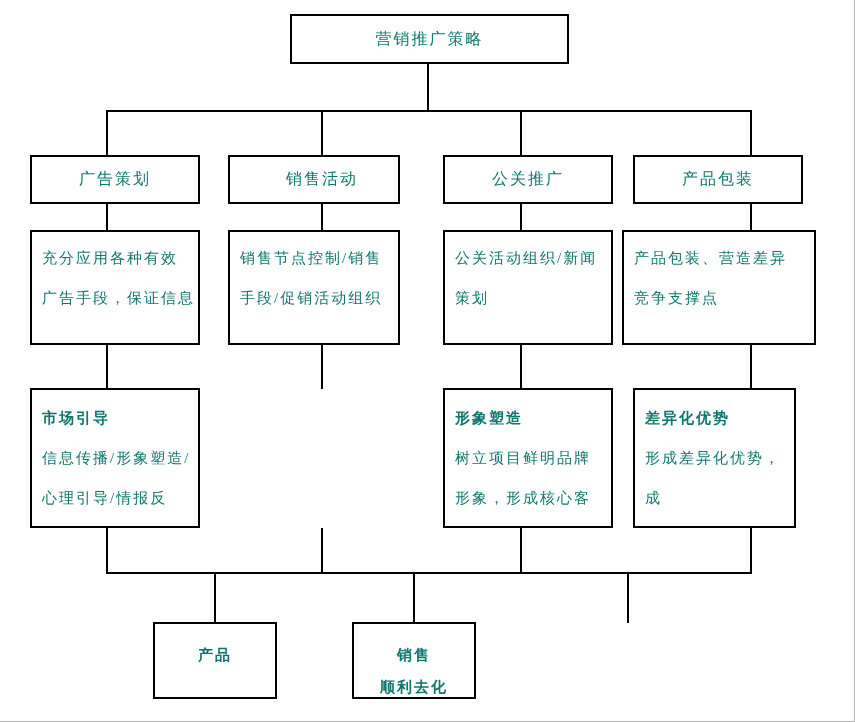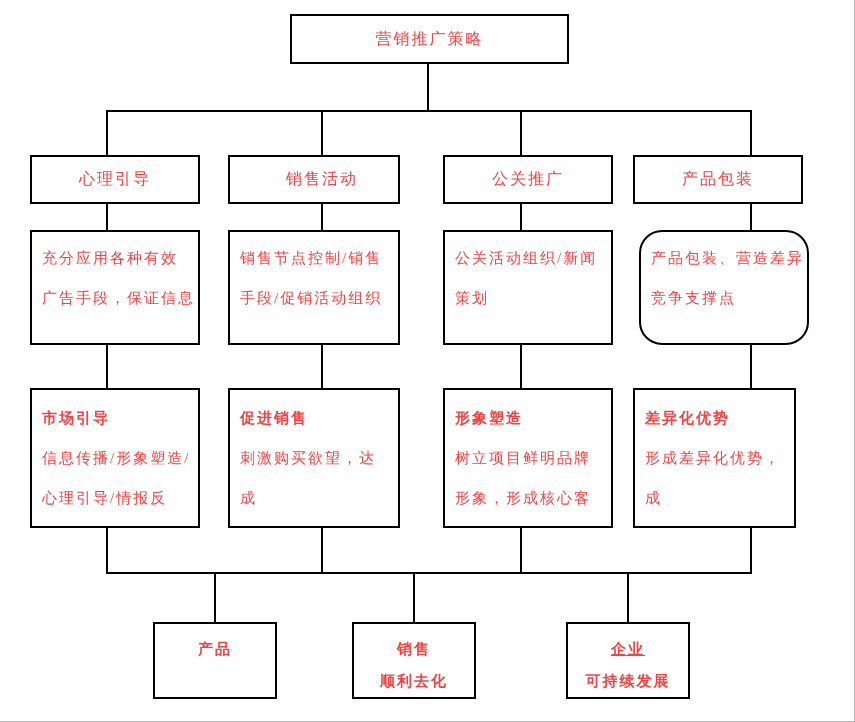--- a/index.html
+++ b/index.html
@@ -1,33 +1,33 @@
 <!DOCTYPE html>
 <html><head>
 <meta charset="utf-8">
 <style>
   html, body { margin:0; padding:0; background:#ffffff; }
   .canvas {
     position:relative; width:855px; height:722px; background:#ffffff;
-    font-family:"Liberation Serif", serif; color:#ef4444;
+    font-family:"Liberation Serif", serif; color:#0f766e;
     border-right:1px solid #b5b5b5; border-bottom:1px solid #b5b5b5;
     box-sizing:border-box; overflow:hidden;
   }
   .box {
     position:absolute; border:2px solid #000; background:#fff;
     box-sizing:border-box; overflow:hidden;
   }
   .center { display:flex; align-items:center; justify-content:center; text-align:center; }
   .line { position:absolute; background:#000; }
   .root-box  { font-size:16px; letter-spacing:2px; }
   .hdr-box   { font-size:16px; letter-spacing:2px; }
   .desc      { padding:6px 1px 0 10px; font-size:15px; letter-spacing:2px; line-height:40px; }
   .outcome   { padding:8px 6px 12px 10px; font-size:15px; letter-spacing:2px; line-height:40px; }
   .outcome .title { font-weight:bold; }
-  .result    { font-weight:bold; font-size:15px; text-align:center; padding-top:9px;
+  .result    { font-weight:bold; font-size:15px; text-align:center; padding-top:15px;
                line-height:32px; letter-spacing:2px; }
   .underlined { text-decoration:underline; }
   .tline { display:block; }
 </style>
 </head>
 <body>
 
 <div class="canvas">
 
   <div class="line" style="left:427px; top:63px;  width:2px;  height:48px;"></div>
@@ -54,21 +54,21 @@
   <div class="line" style="left:106px; top:572px; width:646px; height:2px;"></div>
   <div class="line" style="left:214px; top:572px; width:2px; height:51px;"></div>
   <div class="line" style="left:413px; top:572px; width:2px; height:51px;"></div>
   <div class="line" style="left:627px; top:572px; width:2px; height:51px;"></div>
 
   <div class="box center root-box" style="left:290px; top:14px; width:279px; height:50px;">
     <span>营销推广策略</span>
   </div>
 
   <div class="box center hdr-box" style="left:30px;  top:155px; width:170px; height:49px;">
-    <span>心理引导</span>
+    <span>广告策划</span>
   </div>
   <div class="box center hdr-box" style="left:228px; top:155px; width:172px; height:49px;padding-left:16px;">
     <span>销售活动</span>
   </div>
   <div class="box center hdr-box" style="left:443px; top:155px; width:170px; height:49px;">
     <span>公关推广</span>
   </div>
   <div class="box center hdr-box" style="left:633px; top:155px; width:170px; height:49px;">
     <span>产品包装</span>
   </div>
@@ -79,52 +79,43 @@
 
   </div>
   <div class="box desc" style="left:228px; top:230px; width:172px; height:115px;">
     <span class="tline">销售节点控制/销售</span>
     <span class="tline">手段/促销活动组织</span>
   </div>
   <div class="box desc" style="left:443px; top:230px; width:170px; height:115px;">
     <span class="tline">公关活动组织/新闻</span>
     <span class="tline">策划</span>
   </div>
-  <div class="box desc" style="left:639px; top:230px; width:170px; height:115px;border-radius:23px;">
+  <div class="box desc" style="left:622px; top:230px; width:194px; height:115px;">
     <span class="tline">产品包装、营造差异</span>
     <span class="tline">竞争支撑点</span>
   </div>
 
   <div class="box outcome" style="left:30px; top:388px; width:170px; height:140px;">
     <span class="tline title">市场引导</span>
     <span class="tline">信息传播/形象塑造/</span>
     <span class="tline">心理引导/情报反馈。</span>
-  </div>
-  <div class="box outcome" style="left:228px; top:388px; width:172px; height:140px;">
-    <span class="tline title">促进销售</span>
-    <span class="tline">刺激购买欲望，达成</span>
-    <span class="tline">有效需求。</span>
   </div>
   <div class="box outcome" style="left:443px; top:388px; width:170px; height:140px;">
     <span class="tline title">形象塑造</span>
     <span class="tline">树立项目鲜明品牌</span>
     <span class="tline">形象，形成核心客户</span>
 
   </div>
   <div class="box outcome" style="left:633px; top:388px; width:163px; height:140px;">
     <span class="tline title">差异化优势</span>
     <span class="tline">形成差异化优势，成</span>
     <span class="tline">就可持续发展资源。</span>
   </div>
 
   <div class="box result" style="left:153px; top:622px; width:124px; height:77px;">
     <span class="tline">产品</span>
   </div>
   <div class="box result" style="left:352px; top:622px; width:124px; height:77px;">
     <span class="tline">销售</span>
     <span class="tline">顺利去化</span>
   </div>
-  <div class="box result" style="left:566px; top:622px; width:124px; height:77px;">
-    <span class="tline underlined">企业</span>
-    <span class="tline">可持续发展</span>
-  </div>
 
 </div>
 
 </body></html>

